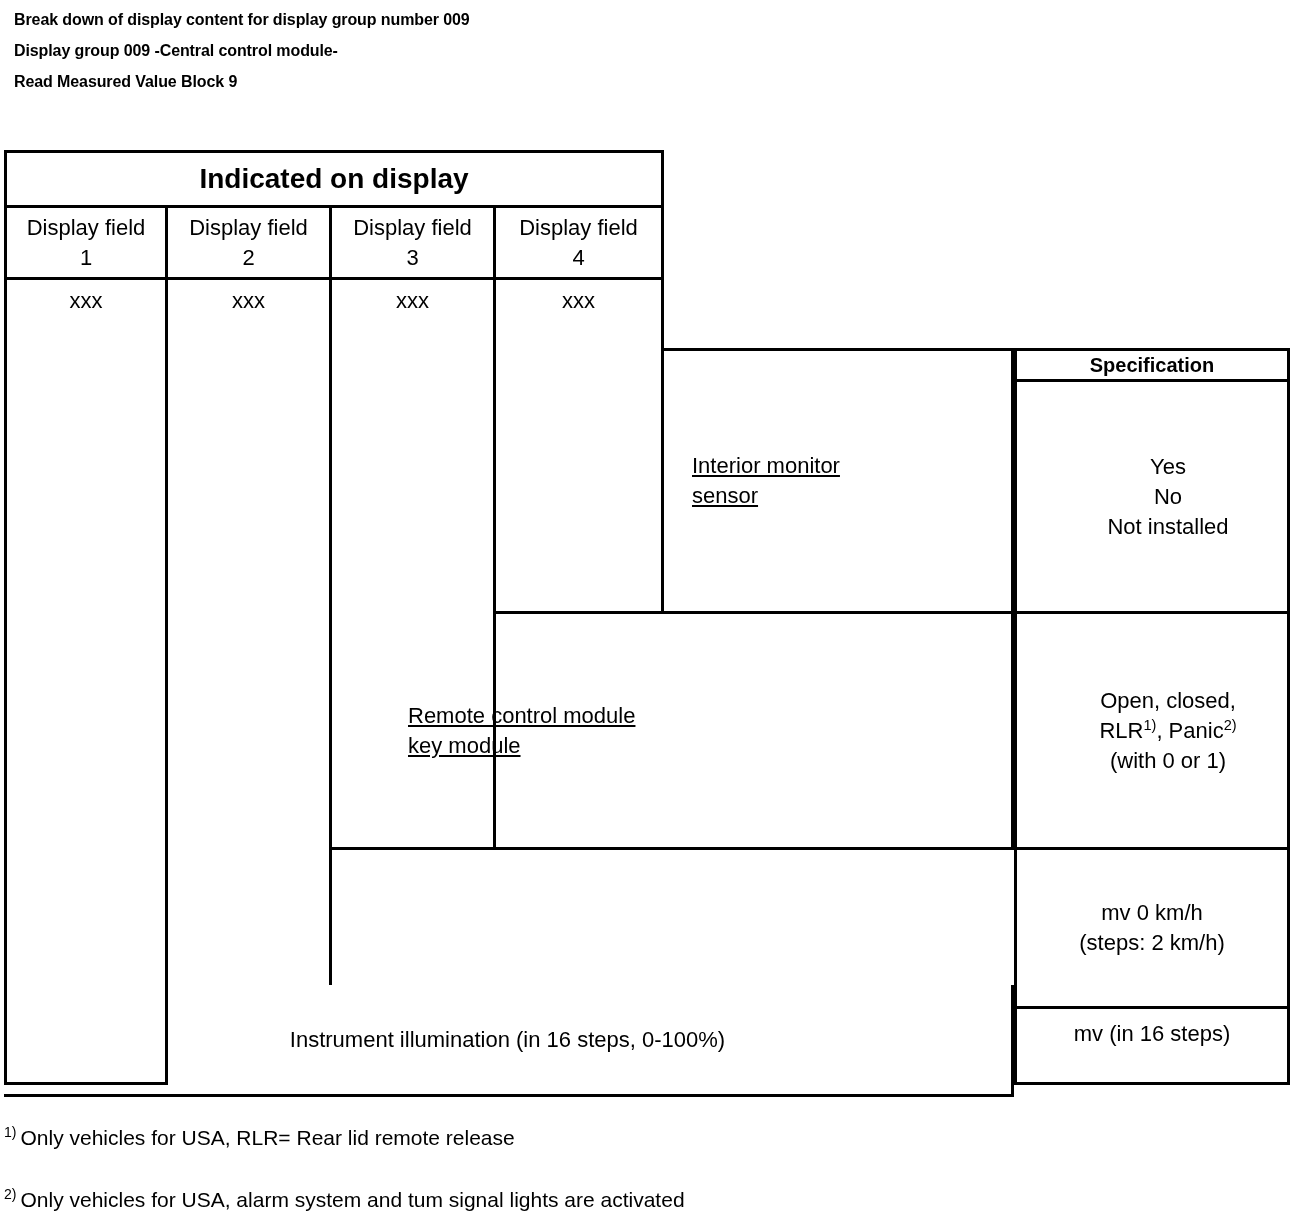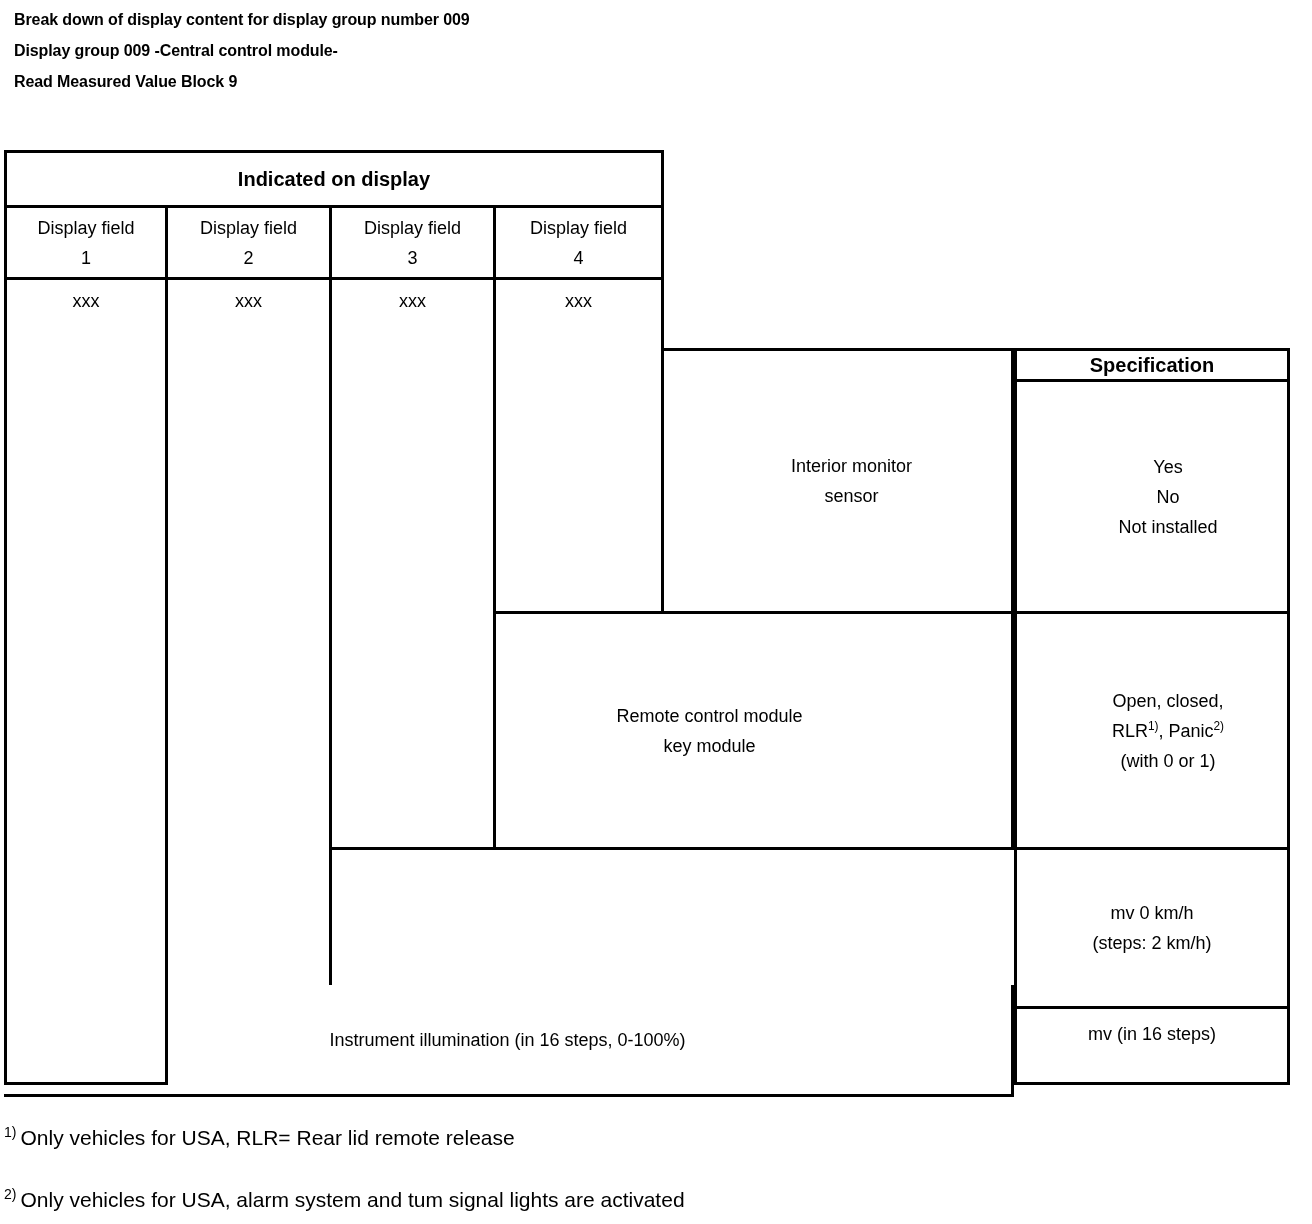--- a/index.html
+++ b/index.html
@@ -39,31 +39,31 @@
     width: 1312px;
     height: 1224px;
   }
   .cell {
     position: absolute;
     box-sizing: border-box;
     display: flex;
     align-items: center;
     justify-content: center;
     text-align: center;
-    font-size: 18px;
+    font-size: 22px;
     line-height: 30px;
     border: 0 solid #000000;
   }
   .cell.b-all   { border-width: 3px; }
   .bb { border-bottom-width: 3px; }
   .bl { border-left-width: 3px; }
   .br { border-right-width: 3px; }
 
   .top-align { align-items: flex-start; }
-  .left-align { justify-content: flex-start; text-align: center; }
+  .left-align { justify-content: flex-start; text-align: left; text-decoration: underline; }
   .bold { font-weight: bold; }
 
   .cell .inner { width: 100%; }
   .cell .inner .ln { display: block; }
 
   .spec-stack .ln { margin: 0; padding-left: 32px; }
   .spec-stack .gap { height: 36px; }
 
   sup {
     font-size: 0.66em;
@@ -94,21 +94,21 @@
 <body>
 
 <div id="heading">
   <div class="hline">Break down of display content for display group number 009</div>
   <div class="hline">Display group 009 -Central control module-</div>
   <div class="hline">Read Measured Value Block 9</div>
 </div>
 
 <div id="table-canvas">
 
-  <div class="cell b-all bold" style="left:4px; top:150px; width:660px; height:58px; font-size:20px;">
+  <div class="cell b-all bold" style="left:4px; top:150px; width:660px; height:58px; font-size:28px;">
     <span>Indicated on display</span>
   </div>
 
   <div class="cell bl bb br" style="left:4px; top:208px; width:164px; height:72px;">
     <div class="inner">
       <span class="ln">Display field</span>
       <span class="ln">1</span>
     </div>
   </div>
   <div class="cell bb br" style="left:168px; top:208px; width:164px; height:72px;">

